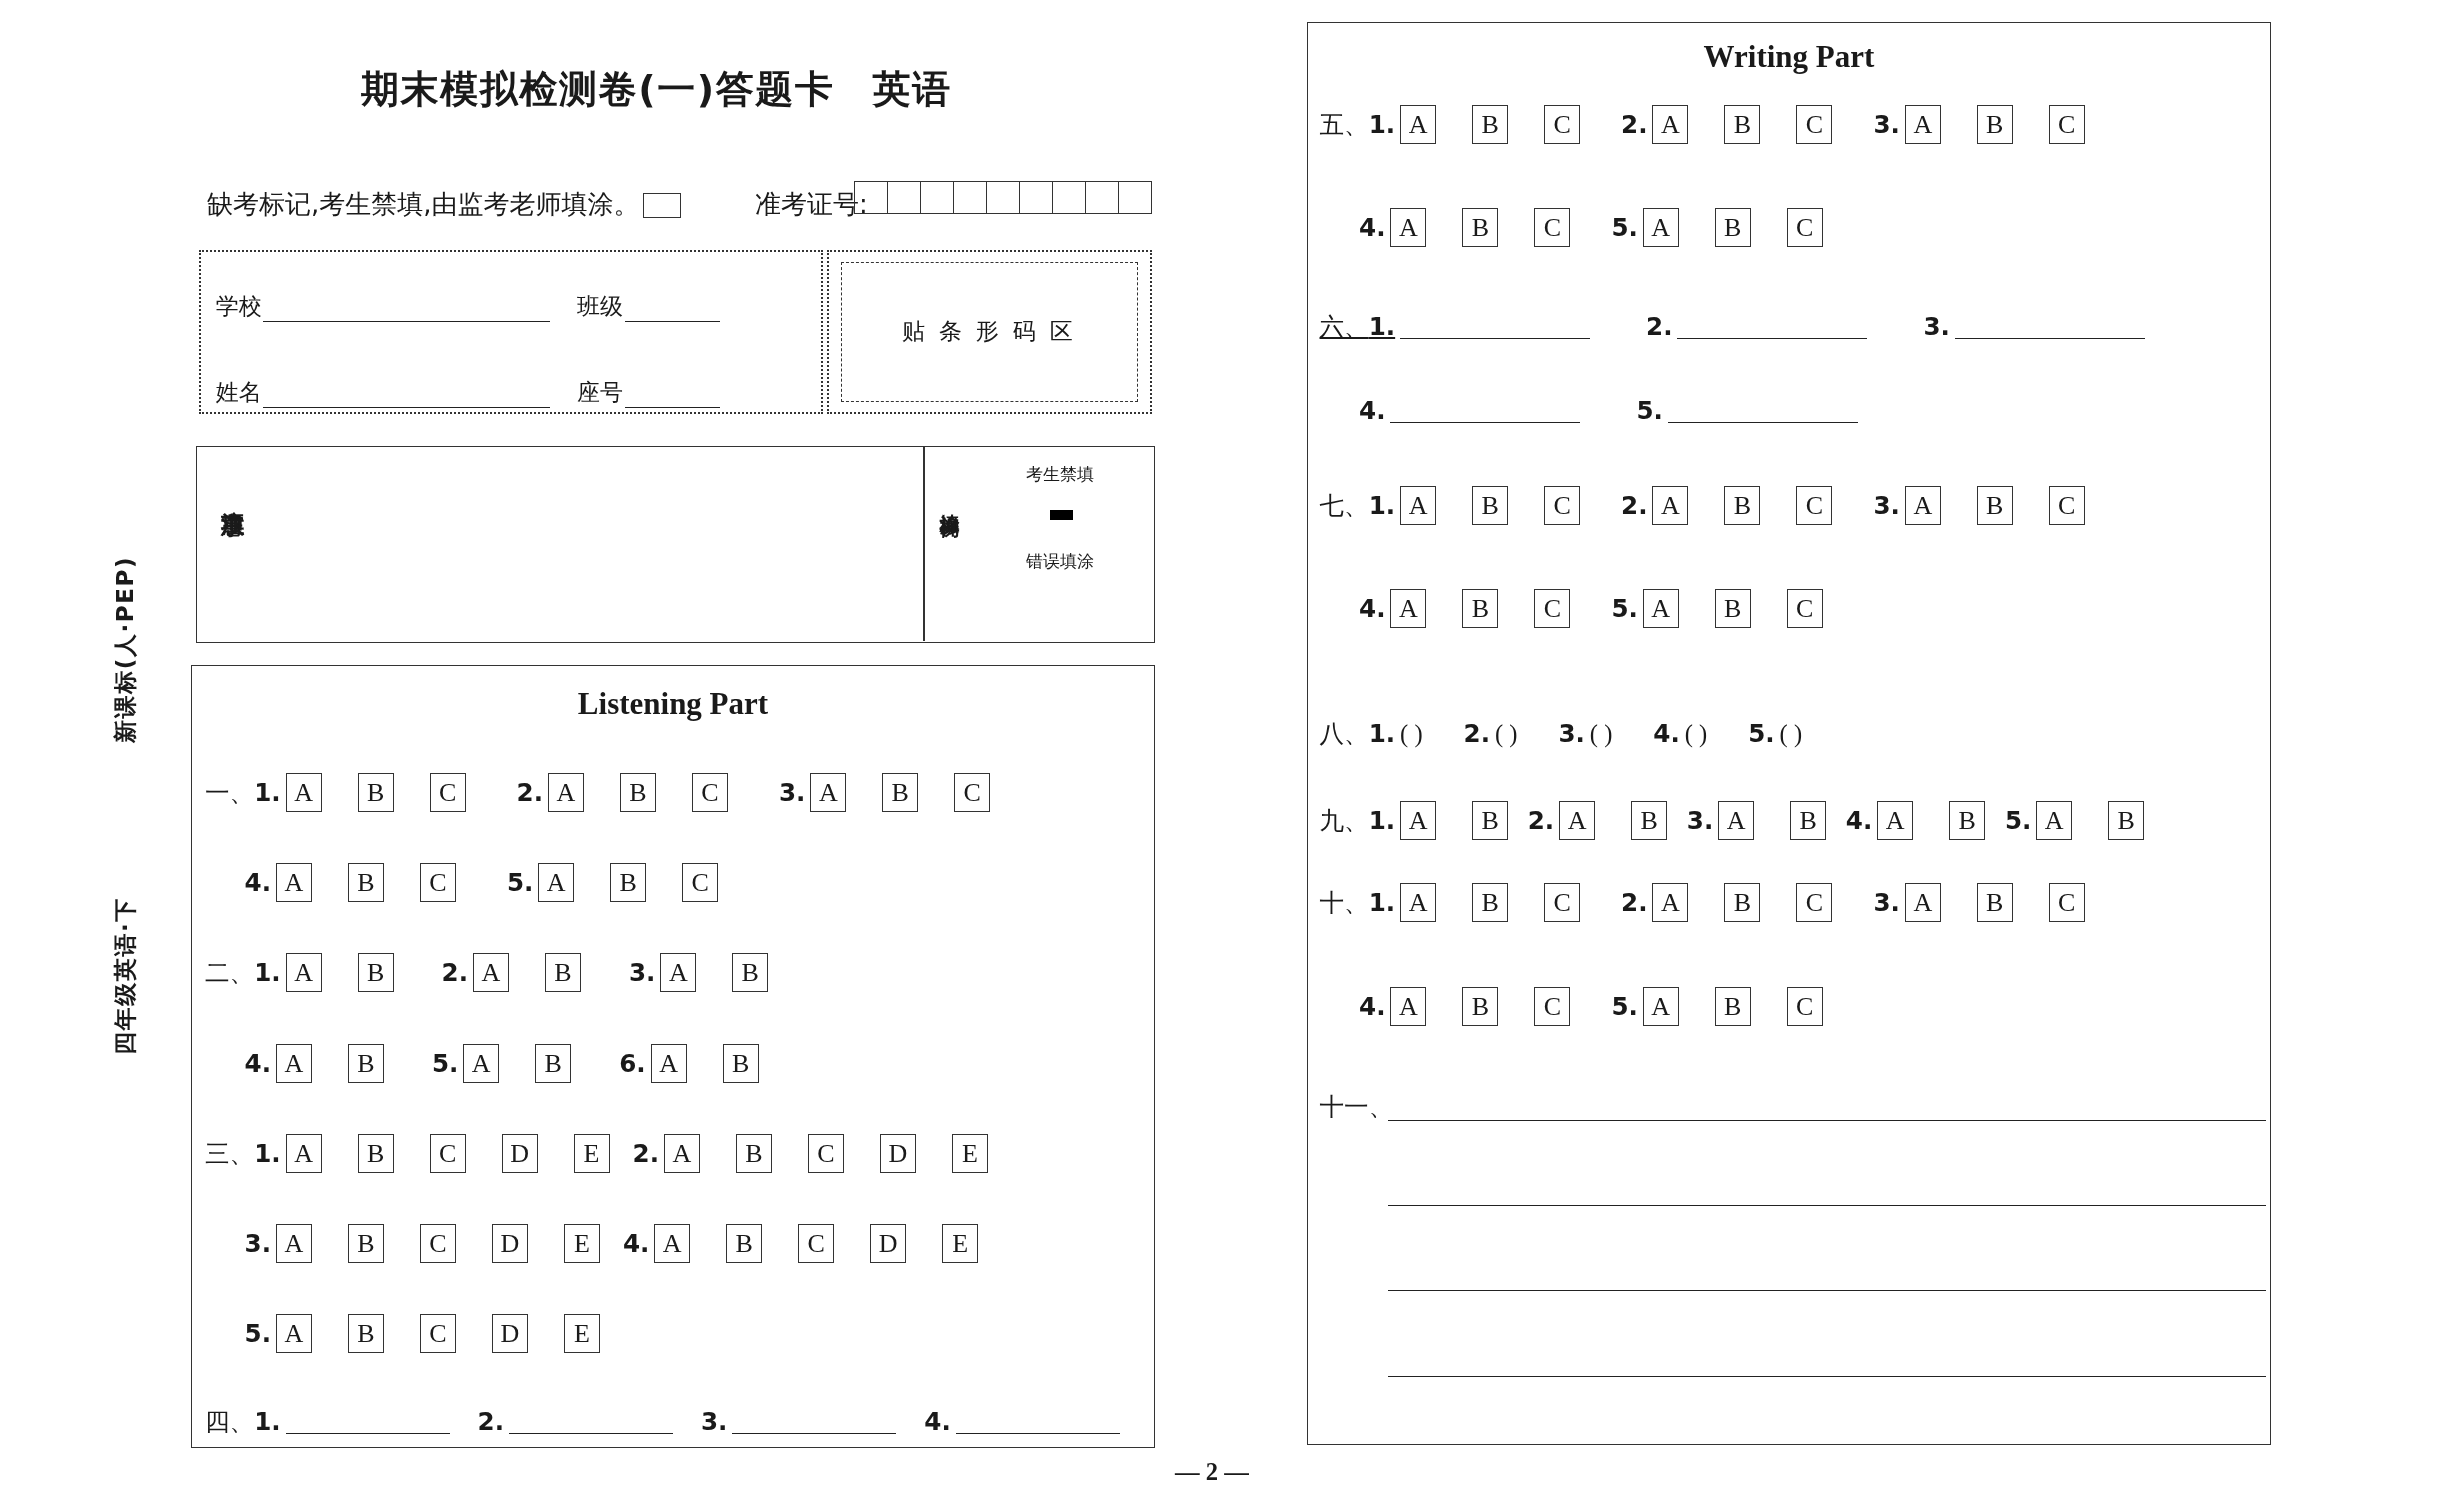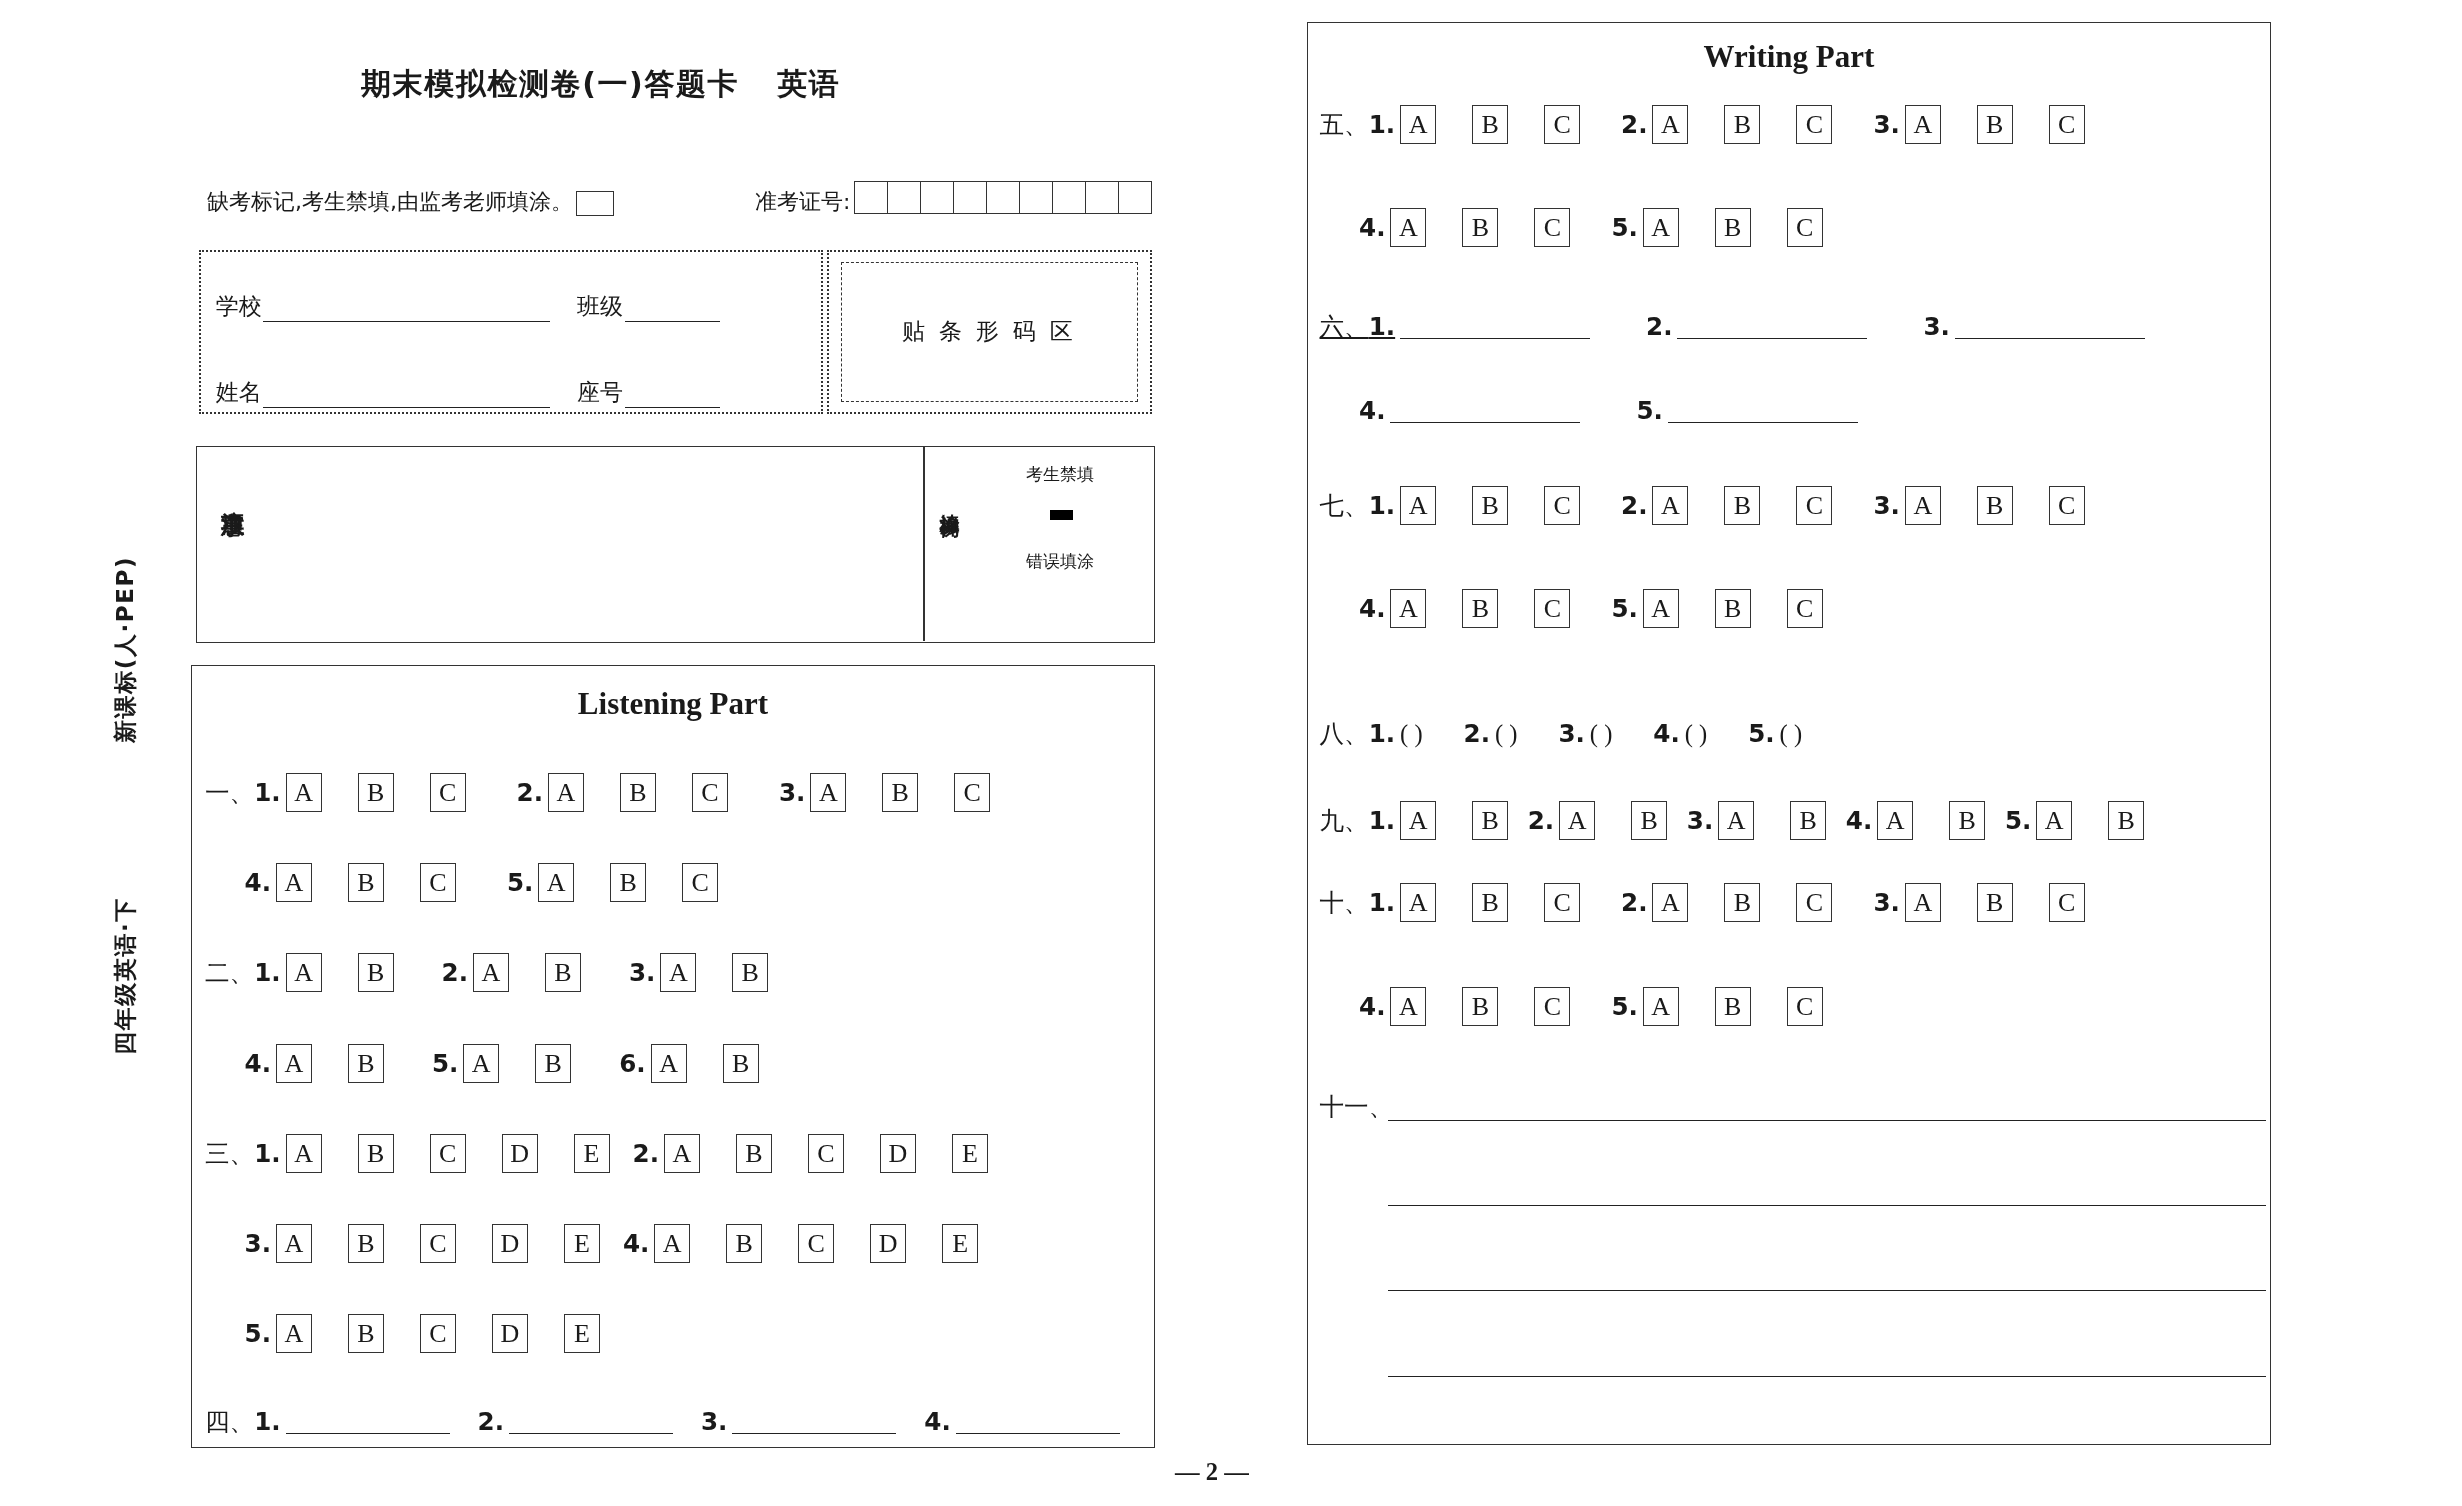--- a/index.html
+++ b/index.html
@@ -1,22 +1,22 @@
 <!DOCTYPE html>
 <html style="font-size:13px"><head>
 <meta charset="utf-8">
 <style>
   html, body { margin:0; padding:0; background:#ffffff; }
   body { width:2462px; height:1507px; position:relative; overflow:hidden;
          font-family:"DejaVu Sans", sans-serif; color:#1a1a1a; }
   .abs { position:absolute; }
   .serif { font-family:"Liberation Serif", "DejaVu Serif", serif; }
-  .title { left:361px; top:64px; font-size:30px; font-weight:bold; letter-spacing:1.6px; white-space:nowrap; }
+  .title { left:361px; top:64px; font-size:38px; font-weight:bold; letter-spacing:1.6px; white-space:nowrap; }
   .title .subj { margin-left:38px; }
-  .hdr { font-size:22px; white-space:nowrap; }
+  .hdr { font-size:26px; white-space:nowrap; }
   .absent-box { width:36px; height:23px; border:1.6px solid #333; display:inline-block; vertical-align:middle; margin-left:3.3px; }
   .adm-grid { display:flex; border:1.6px solid #333; height:31px; }
   .adm-cell { width:32px; border-right:1.6px solid #333; }
   .adm-cell:last-child { border-right:none; }
   .dotted { border:2.5px dotted #333; box-sizing:border-box; }
   .dashed { border:1.6px dashed #333; box-sizing:border-box; }
   .field { font-size:23px; white-space:nowrap; display:flex; align-items:flex-end; }
   .uline { display:inline-block; border-bottom:1.6px solid #222; height:1.6px; margin-left:1.6px; }
   .notice { border:1.6px solid #333; box-sizing:border-box; }
   .vtext { writing-mode:vertical-rl; text-orientation:upright; font-size:23px; font-weight:bold; letter-spacing:1.6px; }

